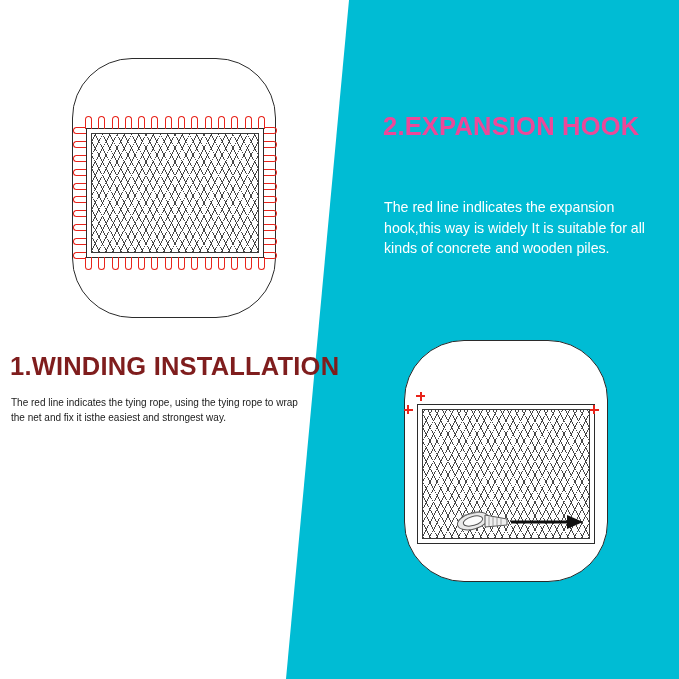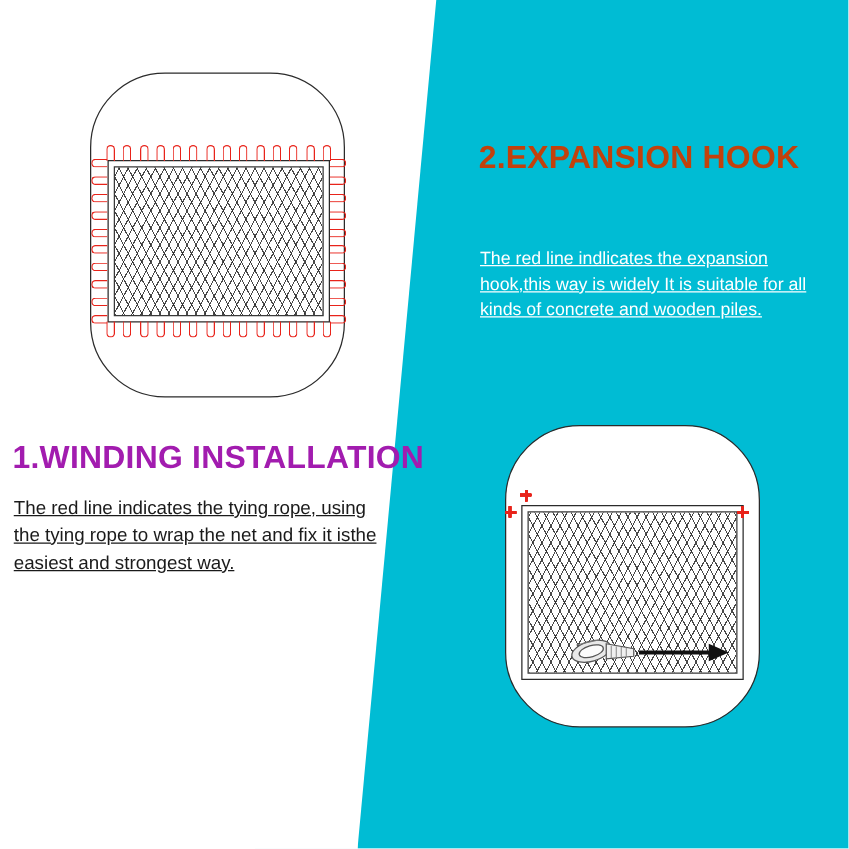--- a/index.html
+++ b/index.html
@@ -124,42 +124,41 @@
     position: absolute;
     font-weight: bold;
     letter-spacing: 0.2px;
     line-height: 1.16;
     z-index: 4;
   }
   .body-text {
     position: absolute;
     line-height: 1.45;
     z-index: 4;
-    text-decoration: underline;
   }
   #left-heading {
     left: 10px;
     top: 352px;
     width: 330px;
     font-size: 25.5px;
-    color: #a21caf;
+    color: #7f1d1d;
   }
   #left-body {
     left: 11px;
     top: 396px;
     width: 300px;
-    font-size: 15px;
+    font-size: 10px;
     color: #1a1a1a;
   }
   #right-heading {
     left: 383px;
     top: 112px;
     width: 275px;
     font-size: 25.5px;
-    color: #c2410c;
+    color: #ec4899;
     text-align: left;
   }
   #right-heading .line2 { display:block; padding-left: 28px; }
   #right-body {
     left: 384px;
     top: 197px;
     width: 274px;
     font-size: 14.2px;
     color: #ffffff;
   }

